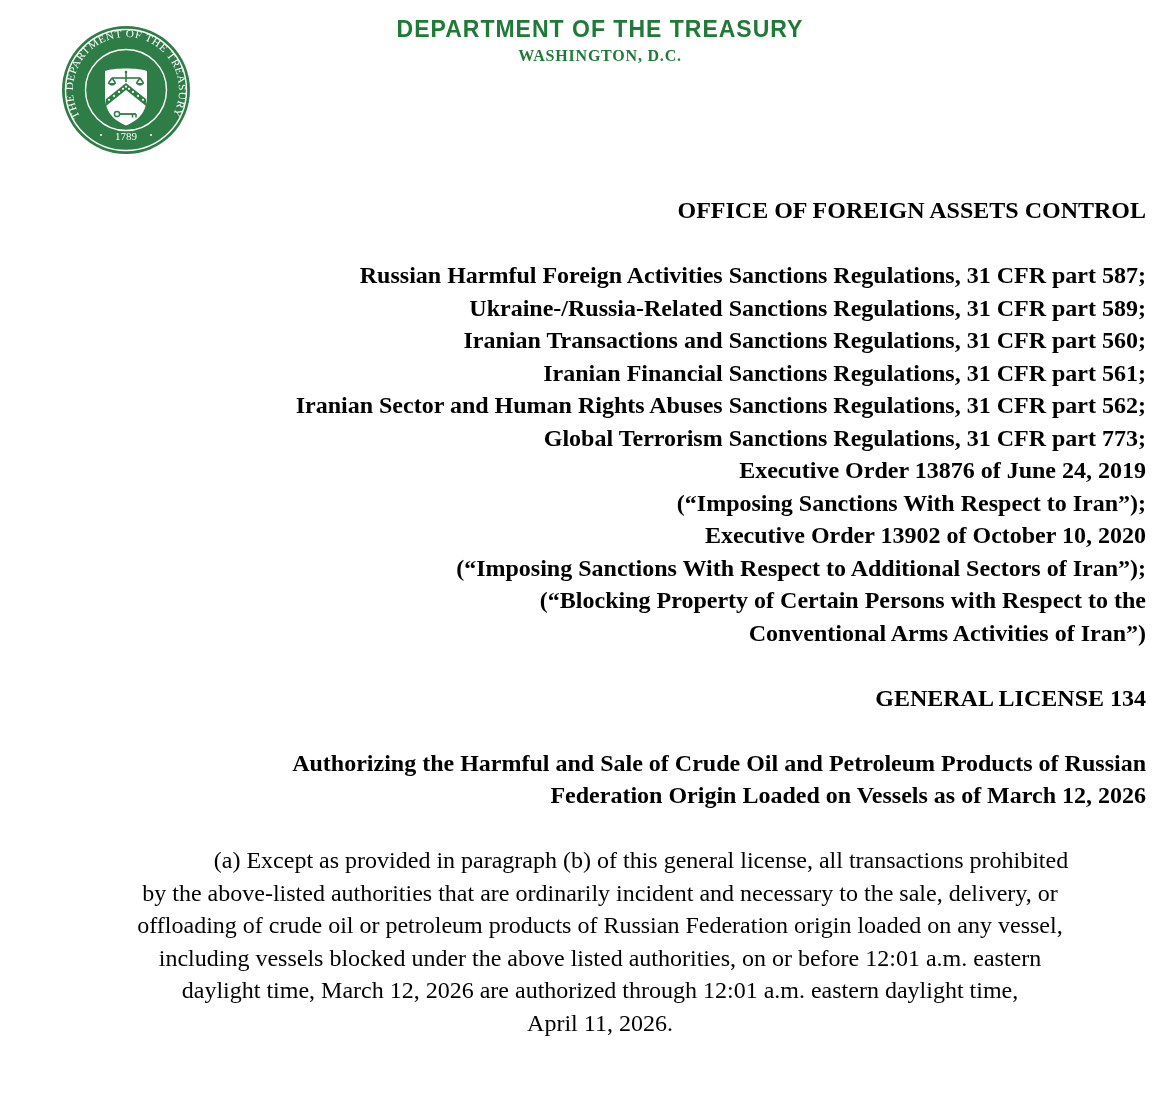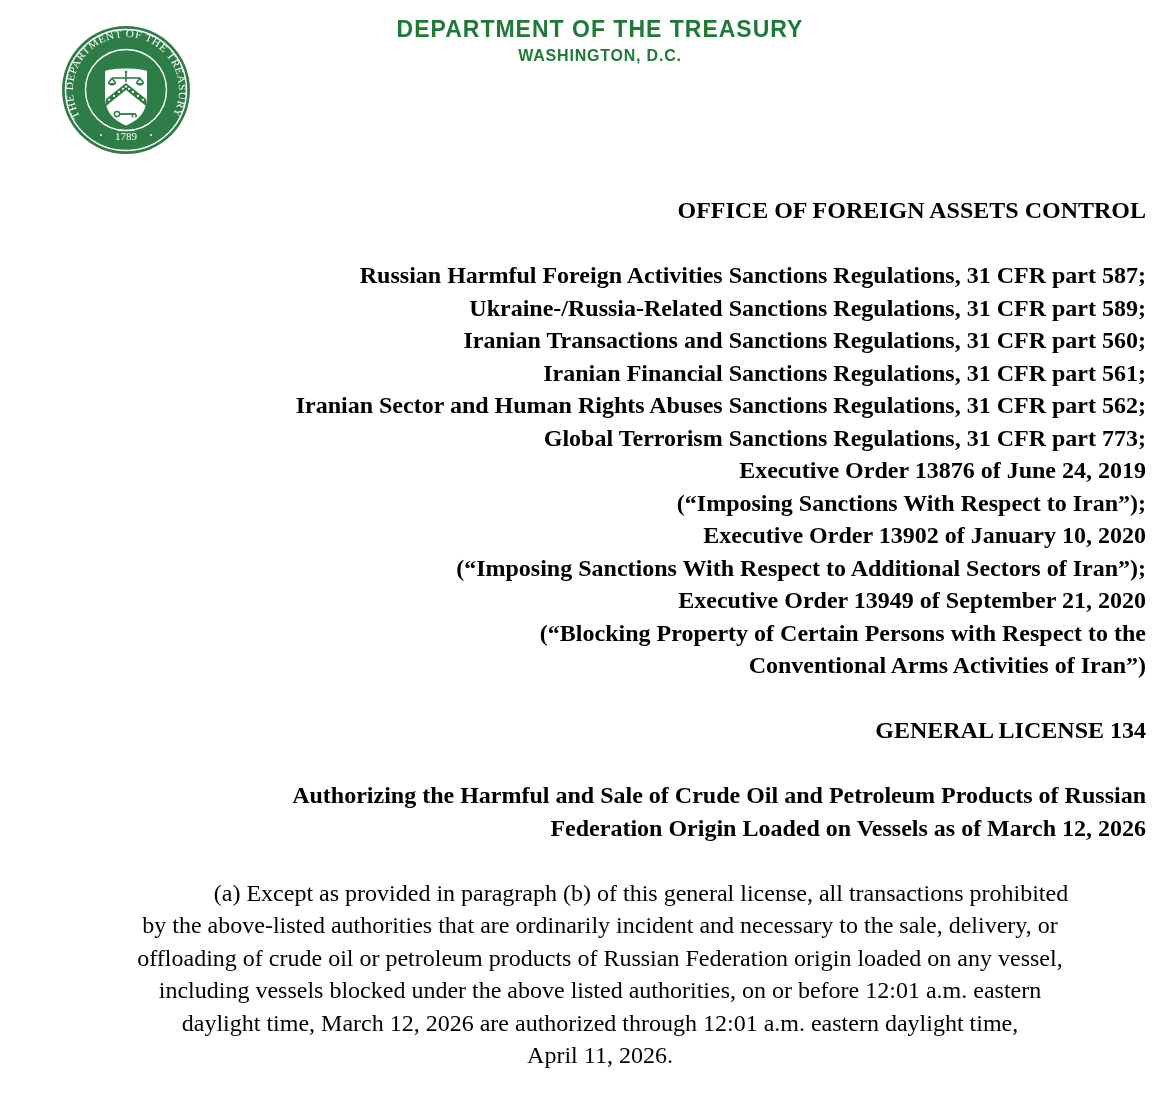--- a/index.html
+++ b/index.html
@@ -38,21 +38,21 @@
     padding-top: 16px;
   }
   .agency-name {
     font-family: "Liberation Sans", "DejaVu Sans", sans-serif;
     font-weight: bold;
     font-size: 23px;
     letter-spacing: 1px;
     color: #1e7a36;
   }
   .agency-location {
-    font-family: Liberation Sans, sans-serif;
+    font-family: Liberation Serif, serif;
     font-weight: bold;
     font-size: 16px;
     letter-spacing: 0.8px;
     color: #1e7a36;
     margin-top: 4px;
   }
   
   .doc-line {
     font-size: 24px;
     line-height: 32.5px;
@@ -145,23 +145,22 @@
 
   <div>
     <div class="doc-line centered">Russian Harmful Foreign Activities Sanctions Regulations, 31 CFR part 587;</div>
     <div class="doc-line centered">Ukraine-/Russia-Related Sanctions Regulations, 31 CFR part 589;</div>
     <div class="doc-line centered">Iranian Transactions and Sanctions Regulations, 31 CFR part 560;</div>
     <div class="doc-line centered">Iranian Financial Sanctions Regulations, 31 CFR part 561;</div>
     <div class="doc-line centered">Iranian Sector and Human Rights Abuses Sanctions Regulations, 31 CFR part 562;</div>
     <div class="doc-line centered">Global Terrorism Sanctions Regulations, 31 CFR part 773;</div>
     <div class="doc-line centered">Executive Order 13876 of June 24, 2019</div>
     <div class="doc-line centered">(“Imposing Sanctions With Respect to Iran”);</div>
-    <div class="doc-line centered">Executive Order 13902 of January 10, 2020</div>
+    <div class="doc-line centered">Executive Order 13902 of October 10, 2020</div>
     <div class="doc-line centered">(“Imposing Sanctions With Respect to Additional Sectors of Iran”);</div>
-    <div class="doc-line centered">Executive Order 13949 of September 21, 2020</div>
     <div class="doc-line centered">(“Blocking Property of Certain Persons with Respect to the</div>
     <div class="doc-line centered">Conventional Arms Activities of Iran”)</div>
   </div>
 
   <div class="gap"></div>
 
   <div class="doc-line centered">GENERAL LICENSE 134</div>
 
   <div class="gap"></div>
 

